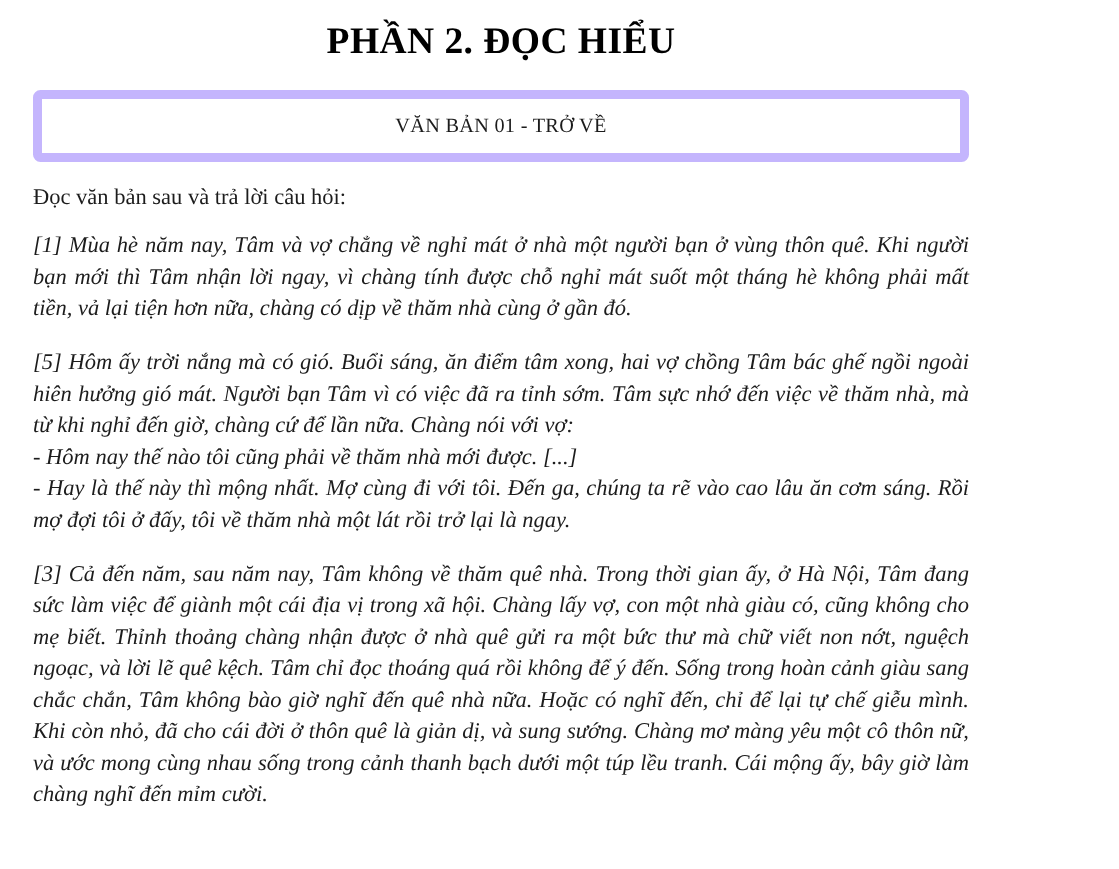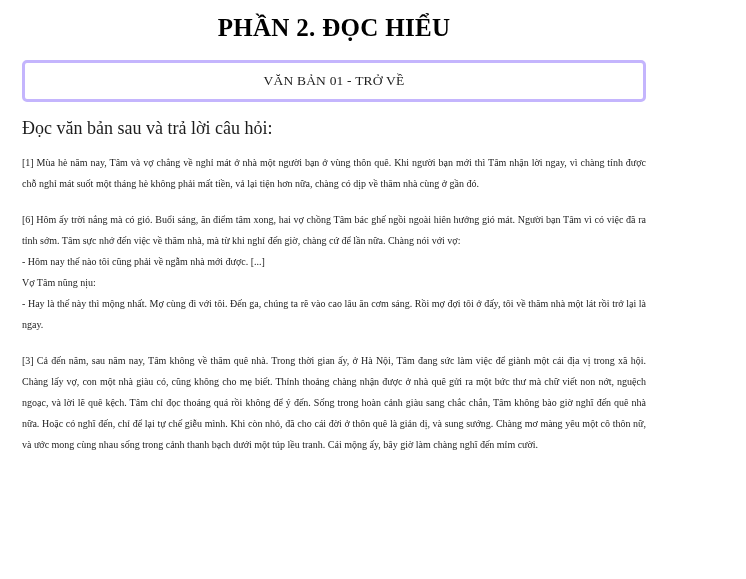--- a/index.html
+++ b/index.html
@@ -19,64 +19,64 @@
   }
   .page-title {
     text-align: center;
     font-size: 25px;
     font-weight: bold;
     margin: 4px 0 18px 0;
     color: #000000;
     letter-spacing: 0.3px;
   }
   .title-box {
-    border: 3px solid #c4b5fd;
+    border: 6px solid #c4b5fd;
     border-radius: 5px;
     text-align: center;
     font-size: 13.5px;
     padding: 10px 8px;
     margin: 12px 0 16px 0;
     color: #1c1c1c;
     letter-spacing: 0.2px;
   }
   .intro {
-    font-size: 18px;
+    font-size: 15px;
     margin: 0 0 13px 0;
   }
   .group {
     margin: 0 0 15px 0;
   }
   .group p {
     margin: 0;
-    font-size: 10px;
+    font-size: 15px;
     line-height: 21px;
     text-align: justify;
+    font-style: italic;
   }
 </style>
 </head>
 <body>
 
 <div class="page">
 
   <div class="page-title">PHẦN 2. ĐỌC HIỂU</div>
 
   <div class="title-box">
     <span>VĂN BẢN 01 - TRỞ VỀ</span>
   </div>
 
   <p class="intro">Đọc văn bản sau và trả lời câu hỏi:</p>
 
   <div class="group">
     <p>[1] Mùa hè năm nay, Tâm và vợ chẳng về nghỉ mát ở nhà một người bạn ở vùng thôn quê. Khi người bạn mới thì Tâm nhận lời ngay, vì chàng tính được chỗ nghỉ mát suốt một tháng hè không phải mất tiền, vả lại tiện hơn nữa, chàng có dịp về thăm nhà cùng ở gần đó.</p>
   </div>
 
   <div class="group">
-    <p>[6] Hôm ấy trời nắng mà có gió. Buổi sáng, ăn điểm tâm xong, hai vợ chồng Tâm bác ghế ngồi ngoài hiên hưởng gió mát. Người bạn Tâm vì có việc đã ra tỉnh sớm. Tâm sực nhớ đến việc về thăm nhà, mà từ khi nghỉ đến giờ, chàng cứ để lần nữa. Chàng nói với vợ:</p>
-    <p>- Hôm nay thế nào tôi cũng phải về ngẫm nhà mới được. [...]</p>
-    <p>Vợ Tâm nũng nịu:</p>
+    <p>[5] Hôm ấy trời nắng mà có gió. Buổi sáng, ăn điểm tâm xong, hai vợ chồng Tâm bác ghế ngồi ngoài hiên hưởng gió mát. Người bạn Tâm vì có việc đã ra tỉnh sớm. Tâm sực nhớ đến việc về thăm nhà, mà từ khi nghỉ đến giờ, chàng cứ để lần nữa. Chàng nói với vợ:</p>
+    <p>- Hôm nay thế nào tôi cũng phải về thăm nhà mới được. [...]</p>
     <p>- Hay là thế này thì mộng nhất. Mợ cùng đi với tôi. Đến ga, chúng ta rẽ vào cao lâu ăn cơm sáng. Rồi mợ đợi tôi ở đấy, tôi về thăm nhà một lát rồi trở lại là ngay.</p>
   </div>
 
   <div class="group">
     <p>[3] Cả đến năm, sau năm nay, Tâm không về thăm quê nhà. Trong thời gian ấy, ở Hà Nội, Tâm đang sức làm việc để giành một cái địa vị trong xã hội. Chàng lấy vợ, con một nhà giàu có, cũng không cho mẹ biết. Thỉnh thoảng chàng nhận được ở nhà quê gửi ra một bức thư mà chữ viết non nớt, nguệch ngoạc, và lời lẽ quê kệch. Tâm chỉ đọc thoáng quá rồi không để ý đến. Sống trong hoàn cảnh giàu sang chắc chắn, Tâm không bào giờ nghĩ đến quê nhà nữa. Hoặc có nghĩ đến, chỉ để lại tự chế giễu mình. Khi còn nhỏ, đã cho cái đời ở thôn quê là giản dị, và sung sướng. Chàng mơ màng yêu một cô thôn nữ, và ước mong cùng nhau sống trong cảnh thanh bạch dưới một túp lều tranh. Cái mộng ấy, bây giờ làm chàng nghĩ đến mỉm cười.</p>
   </div>
 
 </div>
 
 </body></html>

